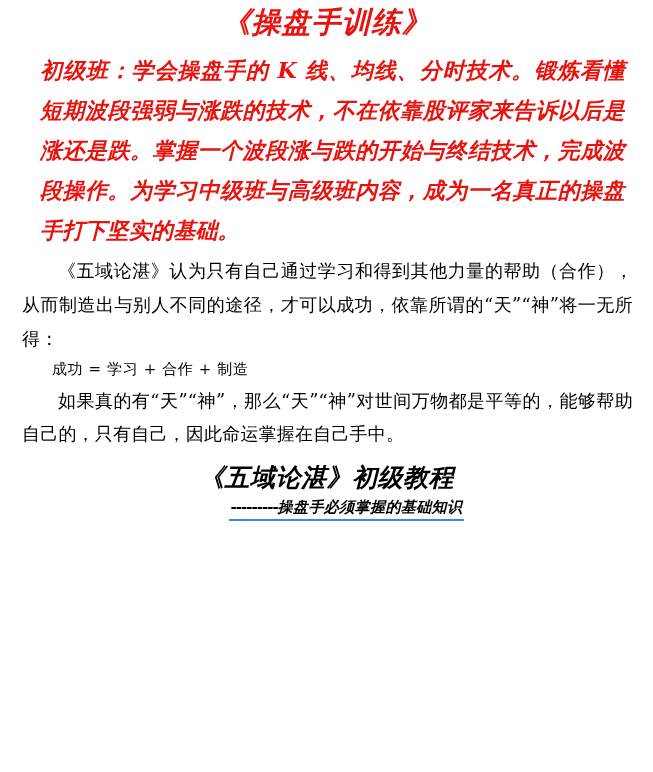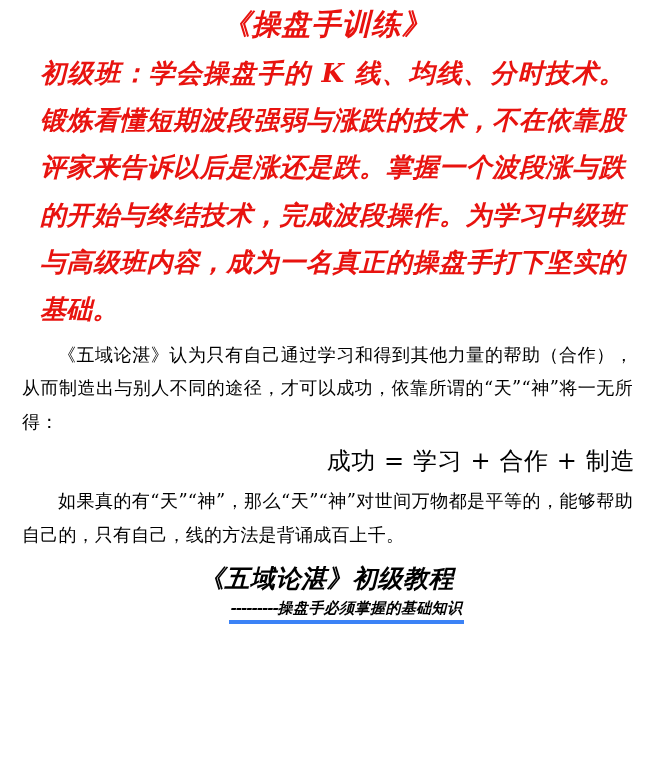--- a/index.html
+++ b/index.html
@@ -23,70 +23,69 @@
   }
   .doc-title {
     text-align: center;
     color: #e8130f;
     font-size: 29px;
     font-weight: bold;
     font-style: italic;
     letter-spacing: 1px;
     margin: 6px 0 2px 0;
     line-height: 1.3;
-    font-family: Liberation Sans, sans-serif;
+    font-family: Liberation Mono, monospace;
   }
   .intro {
     color: #e8130f;
-    font-size: 26px;
+    font-size: 22px;
     font-weight: bold;
     font-style: italic;
     line-height: 1.82;
     text-align: justify;
     text-justify: inter-ideograph;
     margin: 6px 14px 4px 26px;
     letter-spacing: 0.2px;
   }
   .body-para {
     font-size: 18px;
     line-height: 1.88;
     text-align: justify;
     text-justify: inter-ideograph;
     margin: 0 6px 0 8px;
     text-indent: 2em;
     letter-spacing: 0.2px;
   }
   .formula {
-    font-size: 24px;
+    font-size: 15px;
     line-height: 1.88;
     margin: 0 4px 0 8px;
     text-indent: 2em;
     letter-spacing: 0.6px;
-    text-align: right;
   }
   .section-title {
     text-align: center;
     font-size: 25px;
     font-weight: bold;
     font-style: italic;
     margin: 10px 0 2px 0;
     line-height: 1.35;
     letter-spacing: 0.5px;
   }
   .subtitle-row {
     text-align: center;
     margin: 0 0 6px 0;
     padding-left: 40px;
   }
   .subtitle {
     display: inline-block;
     font-size: 15px;
     font-weight: bold;
     font-style: italic;
-    border-bottom: 4px solid #3b82f6;
+    border-bottom: 2px solid #3b82f6;
     padding: 0 2px 2px 2px;
     letter-spacing: 0.4px;
     white-space: nowrap;
   }
   .dash-lead {
     letter-spacing: -1px;
     font-weight: bold;
   }
 </style>
 </head>
@@ -95,21 +94,21 @@
 <div class="page">
 
   <div class="doc-title">《操盘手训练》</div>
 
   <div class="intro">初级班：学会操盘手的 K 线、均线、分时技术。锻炼看懂短期波段强弱与涨跌的技术，不在依靠股评家来告诉以后是涨还是跌。掌握一个波段涨与跌的开始与终结技术，完成波段操作。为学习中级班与高级班内容，成为一名真正的操盘手打下坚实的基础。</div>
 
   <div class="body-para">《五域论湛》认为只有自己通过学习和得到其他力量的帮助（合作），从而制造出与别人不同的途径，才可以成功，依靠所谓的“天”“神”将一无所得：</div>
 
   <div class="formula">成功 = 学习 + 合作 + 制造</div>
 
-  <div class="body-para">如果真的有“天”“神”，那么“天”“神”对世间万物都是平等的，能够帮助自己的，只有自己，线的方法是背诵成百上千。</div>
+  <div class="body-para">如果真的有“天”“神”，那么“天”“神”对世间万物都是平等的，能够帮助自己的，只有自己，因此命运掌握在自己手中。</div>
 
   <div class="section-title">《五域论湛》初级教程</div>
 
   <div class="subtitle-row">
     <span class="subtitle"><span class="dash-lead">---------</span><span>操盘手必须掌握的基础知识</span></span>
   </div>
 
 
 </div>
 

